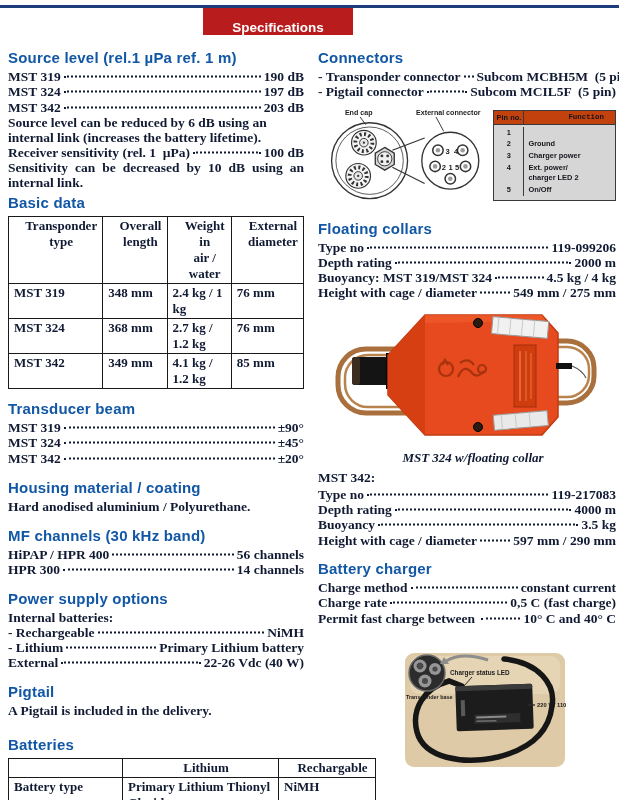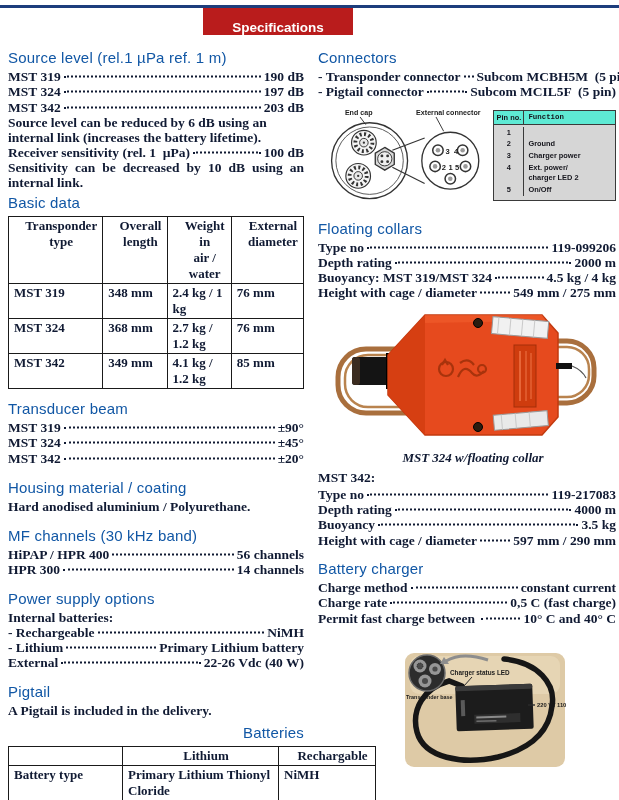--- a/index.html
+++ b/index.html
@@ -5,40 +5,40 @@
   html,body{margin:0;padding:0;background:#fff;}
   .page{position:relative;width:619px;height:800px;background:#ffffff;overflow:hidden;
         font-family:"Liberation Serif",serif;color:#101a33;}
   .top-rule{position:absolute;top:5px;left:0;width:619px;height:3px;background:#1d3d7c;}
   .title-bar{position:absolute;top:8px;left:203px;width:150px;height:27px;background:#b91c1c;
         display:flex;align-items:flex-end;justify-content:center;}
   .title-bar span{color:#fff;font-family:"Liberation Sans",sans-serif;font-weight:bold;font-size:13.5px;}
   .col{position:absolute;top:45px;}
   .col-left{left:8px;width:296px;}
   .col-right{left:318px;width:298px;}
-  h2.sec{font-family:"Liberation Sans",sans-serif;color:#1157a5;font-size:15px;font-weight:normal;
+  h2.sec{font-family:"Liberation Sans",sans-serif;color:#1157a5;font-size:15px;font-weight:bold;
         margin:9px 0 3px 0;letter-spacing:.2px;}
   h2.first{margin-top:4px;}
   .lrow{display:flex;align-items:baseline;line-height:15.3px;font-size:13.5px;font-weight:bold;}
   .lrow .lbl{white-space:pre;}
   .lrow .val{white-space:pre;}
   .dots{flex:1;min-width:10px;margin:0 3px;border-bottom:2px dotted #101a33;transform:translateY(-3.5px);}
   .note{font-size:13.5px;line-height:15px;font-weight:bold;margin:0;}
   .just{text-align:justify;}
   .subtitle{font-size:13.5px;font-weight:bold;margin:8px 0 1px 0;}
   table.spec{border-collapse:collapse;font-size:13px;font-weight:bold;margin-top:5px;}
   table.spec th,table.spec td{border:1.6px solid #1a1a1a;padding:1px 5px;vertical-align:top;
         white-space:pre-wrap;line-height:16px;}
   table.spec th{text-align:center;white-space:pre-line;padding-left:16px;}
   table.spec td.lblcol{white-space:nowrap;}
   .batt{width:368px;}
   .diagram-block{display:flex;gap:8px;margin:4px 0 0 6px;align-items:flex-start;}
   .pin-table{width:127px;border:1.4px solid #3a3a3a;background:#d6d6d6;
         font-family:"Liberation Sans",sans-serif;font-size:7.4px;font-weight:bold;color:#15151c;margin-top:6px;}
-  .pin-head{display:flex;background:#5eead4;border-bottom:1.2px solid #3a3a3a;}
+  .pin-head{display:flex;background:#c2410c;border-bottom:1.2px solid #3a3a3a;gap:40px;}
   .pin-head .c1{width:27px;border-right:1.2px solid #3a3a3a;padding:2px 1px;text-align:center;}
   .pin-head .c2{flex:1;padding:2px 4px;font-family:Liberation Mono, monospace;}
   .pin-row{display:flex;}
   .pin-row .c1{width:27px;border-right:1.2px solid #3a3a3a;padding:1px 1px 1px 1px;text-align:center;}
   .pin-row .c2{flex:1;padding:1px 4px;white-space:pre-line;line-height:1.35;}
   .pin-body{padding:2px 0 4px 0;}
   .caption{font-style:italic;font-weight:bold;font-size:13px;text-align:center;margin:3px 0 2px 0;}
   .collar-wrap{margin:6px 0 0 12px;}
   .charger-wrap{margin:26px 0 0 86px;}
   svg text{font-family:"Liberation Sans",sans-serif;}
@@ -158,21 +158,21 @@
     </div>
     <div class="lrow">
       <span class="lbl">External</span>
       <span class="dots"></span>
       <span class="val">22-26 Vdc (40 W)</span>
     </div>
 
     <h2 class="sec" style="margin-top:12px;">Pigtail</h2>
     <p class="note">A Pigtail is included in the delivery.</p>
 
-    <h2 class="sec" style="margin-top:6px;text-align:right;">Batteries</h2>
+    <h2 class="sec" style="margin-top:18px;">Batteries</h2>
     <table class="spec batt">
       <tbody>
           <tr>
         <th style="width:92px;"></th>
         <th style="width:134px;">Lithium</th>
         <th>Rechargable</th>
       </tr>
       <tr>
         <td class="lblcol">Battery type</td>
         <td>Primary Lithium Thionyl

